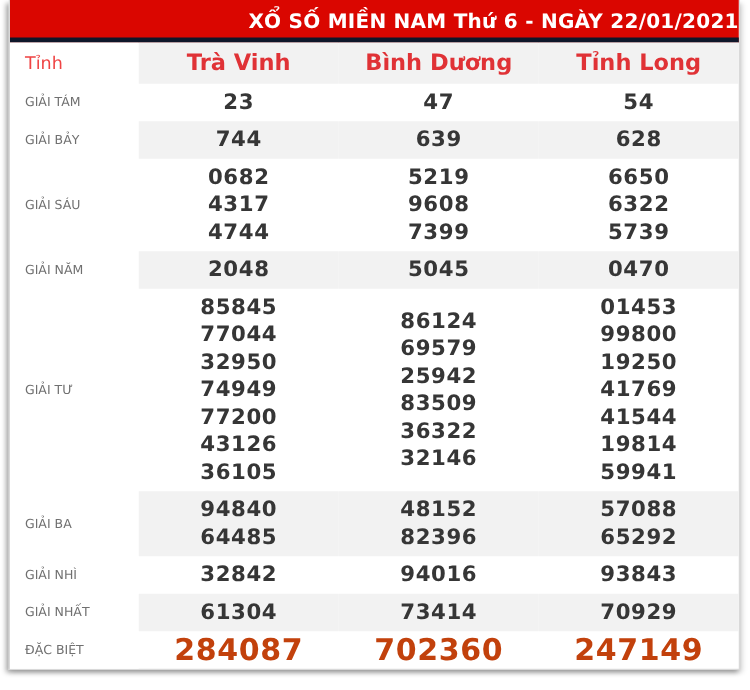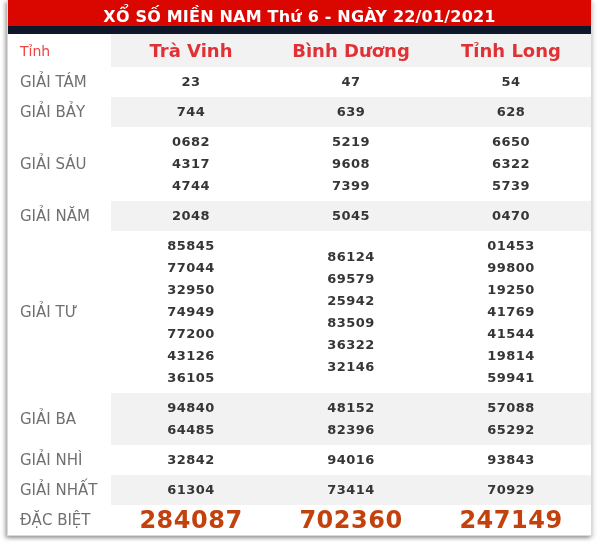--- a/index.html
+++ b/index.html
@@ -13,37 +13,37 @@
     margin: 0 8px 0 7px;
     background: #ffffff;
     border: 1px solid #d9d9d9;
     border-top: none;
     box-shadow: -2px 2px 4px rgba(0,0,0,0.35), 2px 2px 4px rgba(0,0,0,0.12);
   }
   .title-bar {
     height: 34px;
     line-height: 34px;
     background: #da0600;
-    border-bottom: 8px solid #0f172a;
-    text-align: center;
+    border-bottom: 4px solid #0f172a;
+    text-align: right;
   }
   .title-bar span {
     color: #ffffff;
     font-size: 16px;
     font-weight: bold;
     letter-spacing: 0.2px;
   }
   .row {
     display: grid;
     grid-template-columns: 103px 1fr 1fr 1fr;
     align-items: center;
   }
   .label-cell {
     padding-left: 12px;
-    font-size: 15px;
+    font-size: 10px;
     color: #707070;
     background: #ffffff;
     align-self: stretch;
     display: flex;
     align-items: center;
   }
   .cell {
     text-align: center;
     padding: 4px 0;
     align-self: stretch;
@@ -53,21 +53,21 @@
   }
   .shaded .cell { background: #f2f2f2; }
   .header-row .label-cell { font-size: 14px; color: #ef4444; }
   .header-cell {
     font-size: 18px;
     font-weight: bold;
     color: #e03236;
     min-height: 33px;
   }
   .num {
-    font-size: 13px;
+    font-size: 17px;
     font-weight: bold;
     color: #363636;
     line-height: 22px;
     letter-spacing: 0.5px;
   }
   .special .num {
     color: #c2410c;
     font-size: 24px;
   }
 </style>

